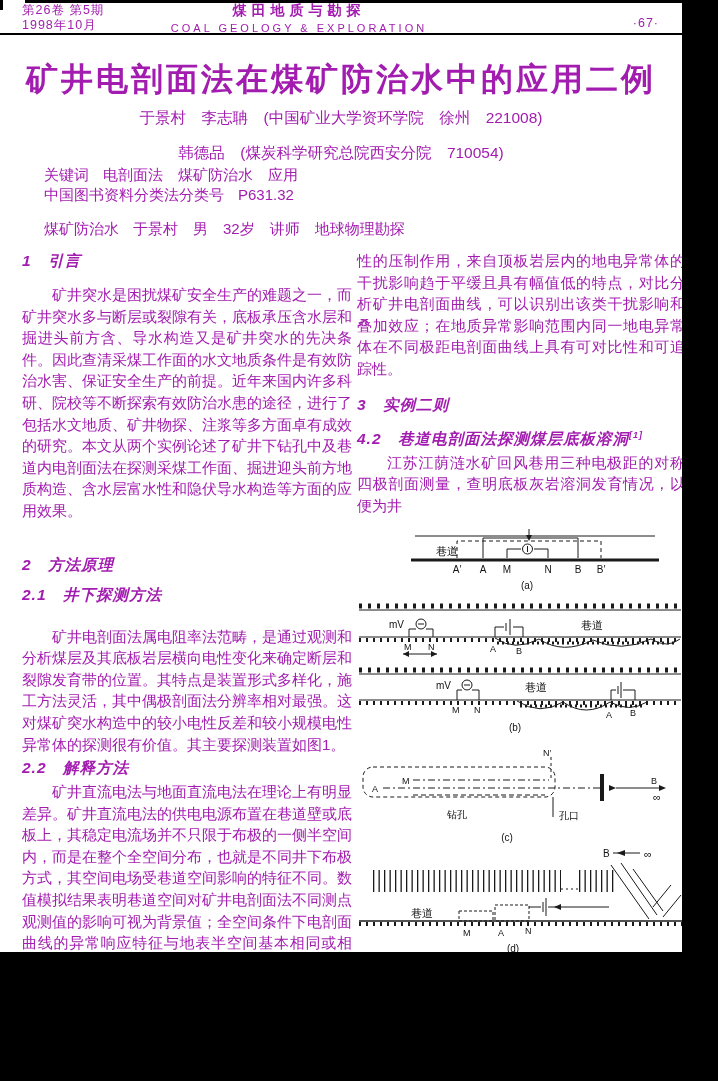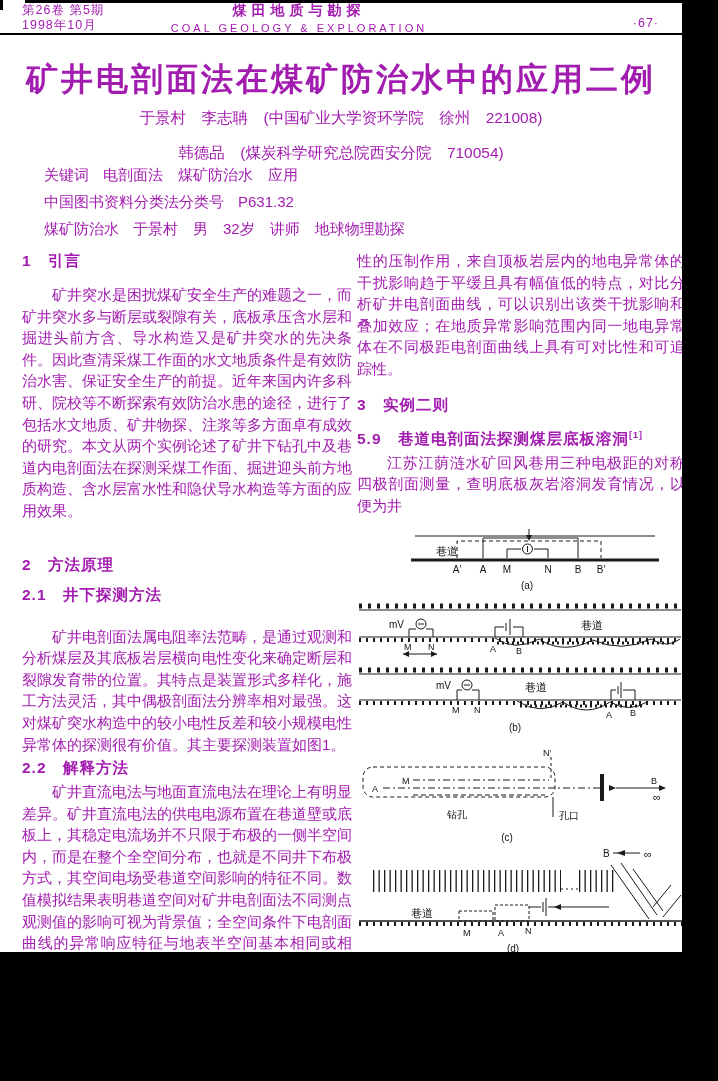--- a/index.html
+++ b/index.html
@@ -18,27 +18,27 @@
   .hdr-right { position:absolute; right:59px; top:16px; font-size:12.5px; letter-spacing:1px; }
   .hdr-rule { position:absolute; left:0; top:33px; width:682px; height:2px; background:#000; }
 
   .title { position:absolute; left:0; top:58px; width:682px; text-align:center;
            font-size:32px; font-weight:bold; letter-spacing:3px; }
   .authors { position:absolute; left:0; width:682px; text-align:center; font-size:15.5px; }
   .authors.l1 { top:108px; }
   .authors.l2 { top:134px;margin-top:9px; }
   .meta { position:absolute; left:44px; font-size:15px; }
   .meta .lbl { margin-right:14px; }
-  .m1 { top:166px; } .m2 { top:193px; } .m3 { top:220px; }
+  .m1 { top:166px; } .m2 { top:186px; } .m3 { top:220px; }
 
   .col { position:absolute; top:250px; font-size:15px; line-height:21.6px; text-align:justify;
          word-break:break-all; }
   .col-left  { left:22px;  width:330px; }
   .col-right { left:357px; width:328px; }
-  .sec { font-weight:bold; font-size:15.5px; line-height:22px; letter-spacing:1px; }
+  .sec { font-weight:bold; font-size:15.5px; line-height:22px; letter-spacing:1px;font-style:italic; }
   .col p { text-indent:2em; }
   .p1 { margin-top:12px; }
   .h2s { margin-top:32px; }
   .h21s { margin-top:8px; }
   .p2 { margin-top:20px; }
   .h22s { margin-top:2px; }
   .p3 { margin-top:2px; }
   .h3s { margin-top:14px; }
   .h31s { margin-top:8px; }
   .p5 { margin-top:2px; }
@@ -90,21 +90,21 @@
     <div class="sec h2s">2　方法原理</div>
     <div class="sec h21s">2.1　井下探测方法</div>
     <p class="p2">矿井电剖面法属电阻率法范畴，是通过观测和分析煤层及其底板岩层横向电性变化来确定断层和裂隙发育带的位置。其特点是装置形式多样化，施工方法灵活，其中偶极剖面法分辨率相对最强。这对煤矿突水构造中的较小电性反差和较小规模电性异常体的探测很有价值。其主要探测装置如图1。</p>
     <div class="sec h22s">2.2　解释方法</div>
     <p class="p3">矿井直流电法与地面直流电法在理论上有明显差异。矿井直流电法的供电电源布置在巷道壁或底板上，其稳定电流场并不只限于布极的一侧半空间内，而是在整个全空间分布，也就是不同井下布极方式，其空间电场受巷道空间影响的特征不同。数值模拟结果表明巷道空间对矿井电剖面法不同测点观测值的影响可视为背景值；全空间条件下电剖面曲线的异常响应特征与地表半空间基本相同或相似，所以井下电剖面法可以按地表电剖面法的有关解释方法为参考依据；由于受全空间场等效视电阻并联特</p>
   </div>
 
   <div class="col col-right">
     <p style="text-indent:0">性的压制作用，来自顶板岩层内的地电异常体的干扰影响趋于平缓且具有幅值低的特点，对比分析矿井电剖面曲线，可以识别出该类干扰影响和叠加效应；在地质异常影响范围内同一地电异常体在不同极距电剖面曲线上具有可对比性和可追踪性。</p>
     <div class="sec h3s">3　实例二则</div>
-    <div class="sec h31s"><span>5.9　巷道电剖面法探测煤层底板溶洞</span><sup>[1]</sup></div>
+    <div class="sec h31s"><span>4.2　巷道电剖面法探测煤层底板溶洞</span><sup>[1]</sup></div>
     <p class="p5">江苏江荫涟水矿回风巷用三种电极距的对称四极剖面测量，查明底板灰岩溶洞发育情况，以便为井</p>
 
     <div class="figwrap">
       <svg class="figsvg" width="326" height="458" viewBox="0 0 326 458">
 
         <g stroke="#1a1a1a" fill="none">
           <line x1="58" y1="9" x2="298" y2="9" stroke-width="1"></line>
           <line x1="54" y1="33" x2="302" y2="33" stroke-width="3"></line>
           <path d="M100,31 L100,14 L244,14 L244,31" stroke-dasharray="4 3"></path>
           <path d="M126,31 L126,11 L221,11 L221,31"></path>

